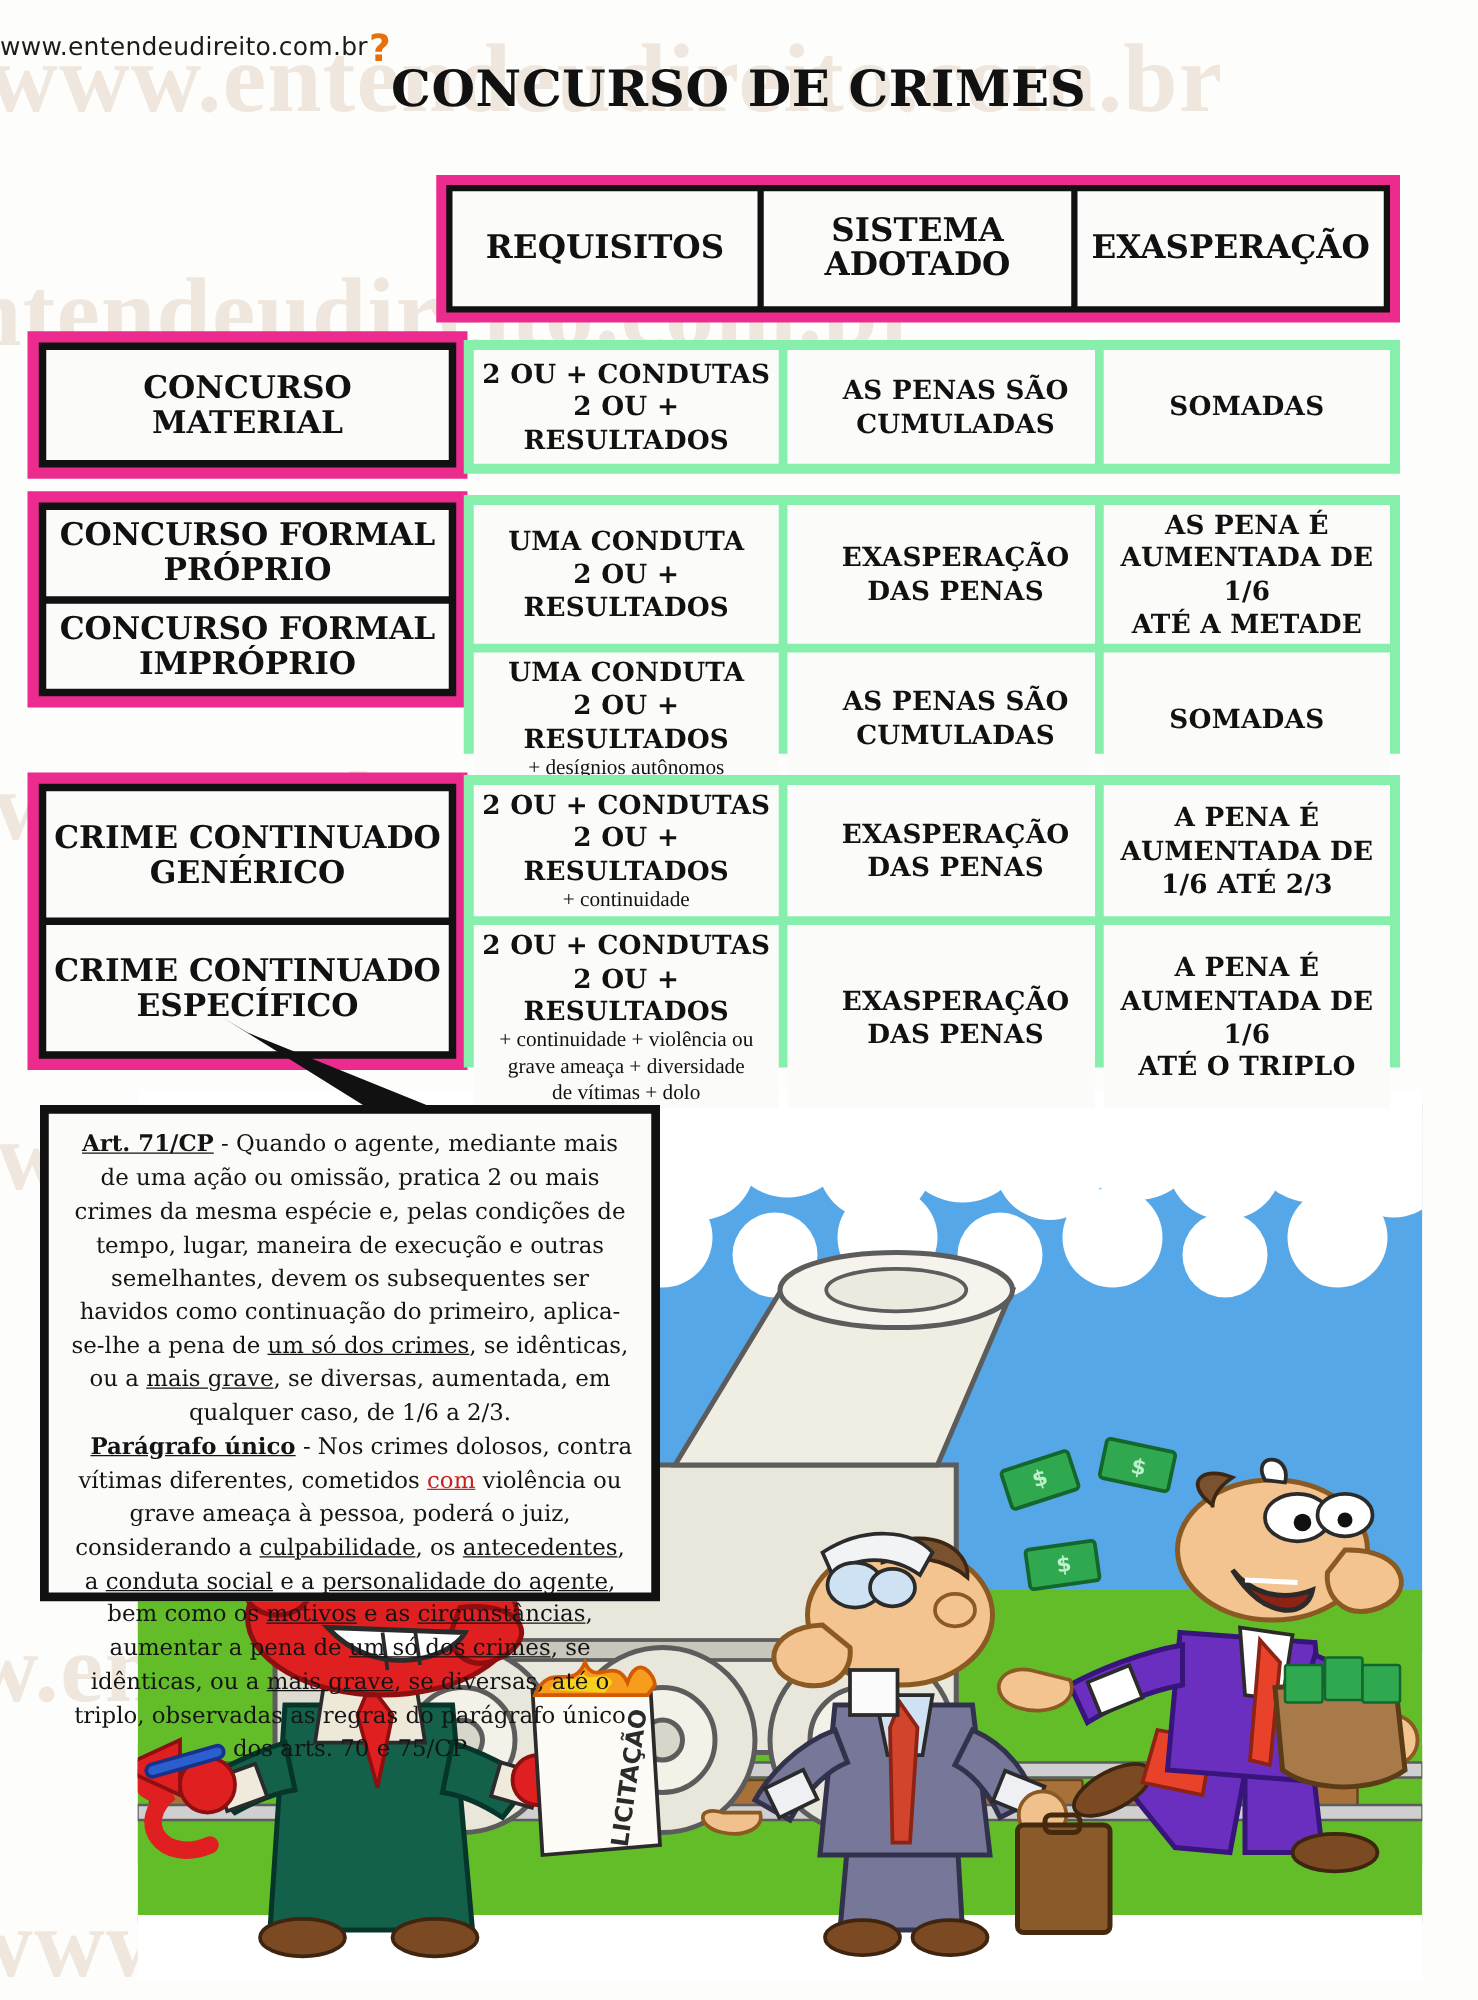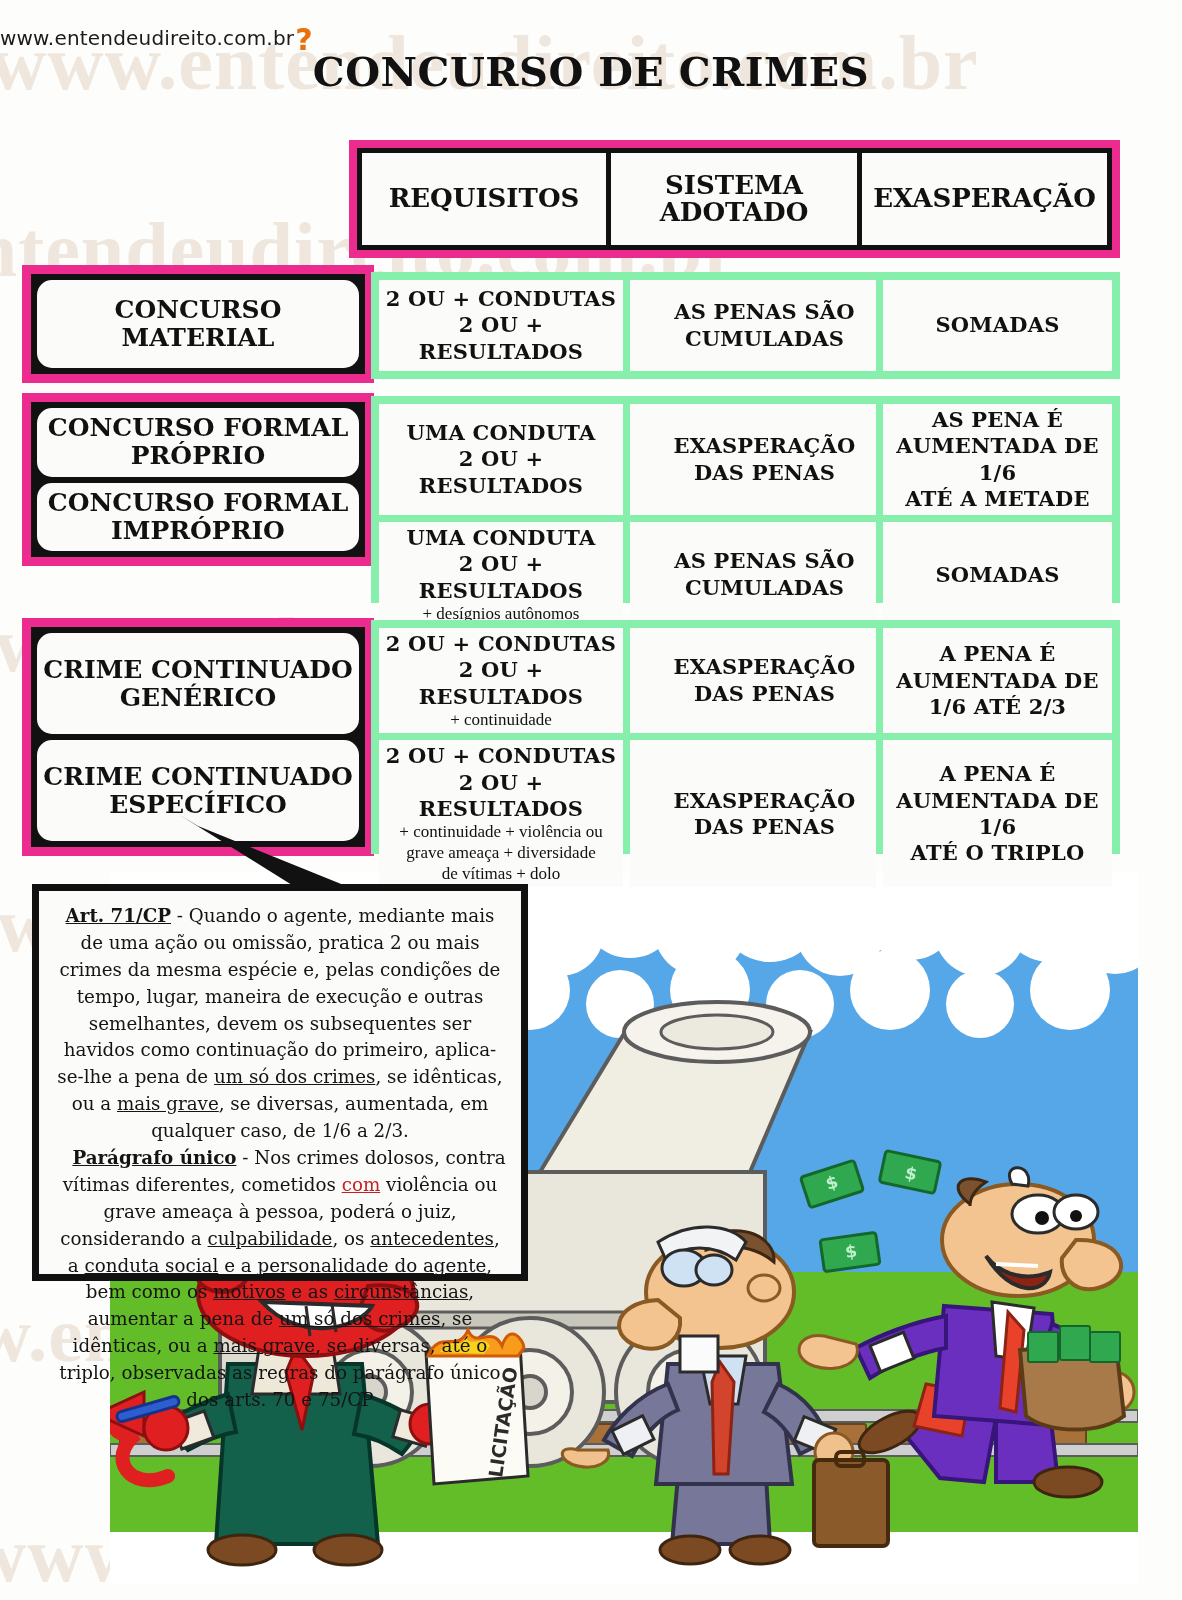--- a/index.html
+++ b/index.html
@@ -96,21 +96,20 @@
     background: #fbfbf9;
     flex: 1;
     display: flex; align-items: center; justify-content: center;
     text-align: center;
     font-family: "DejaVu Serif", serif;
     font-weight: 700;
     font-size: 25px;
     color: #111;
     line-height: 1.12;
     padding: 2px 6px;
-    border-radius: 15px;
   }
 
   
   .datagroup {
     position: absolute;
     background: #86efac;
     padding: 8px;
   }
   .datagrid {
     width: 100%; height: 100%;

